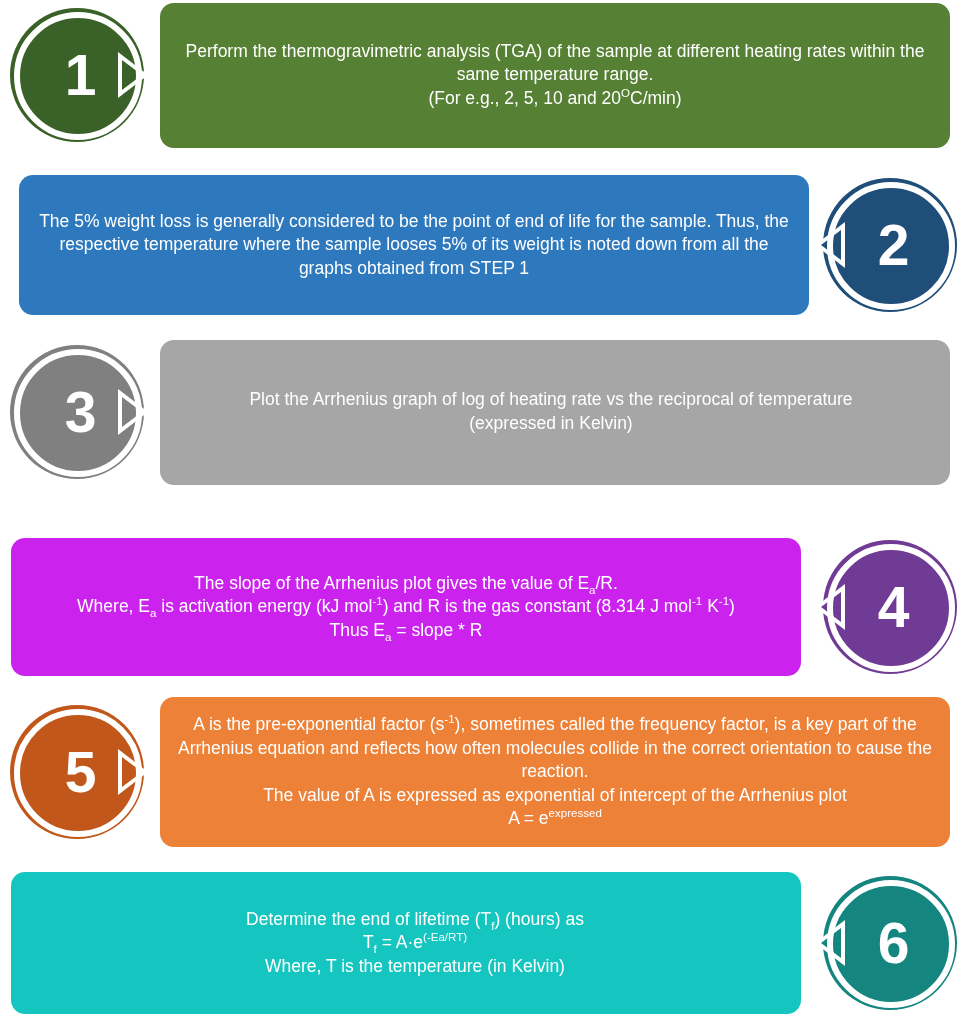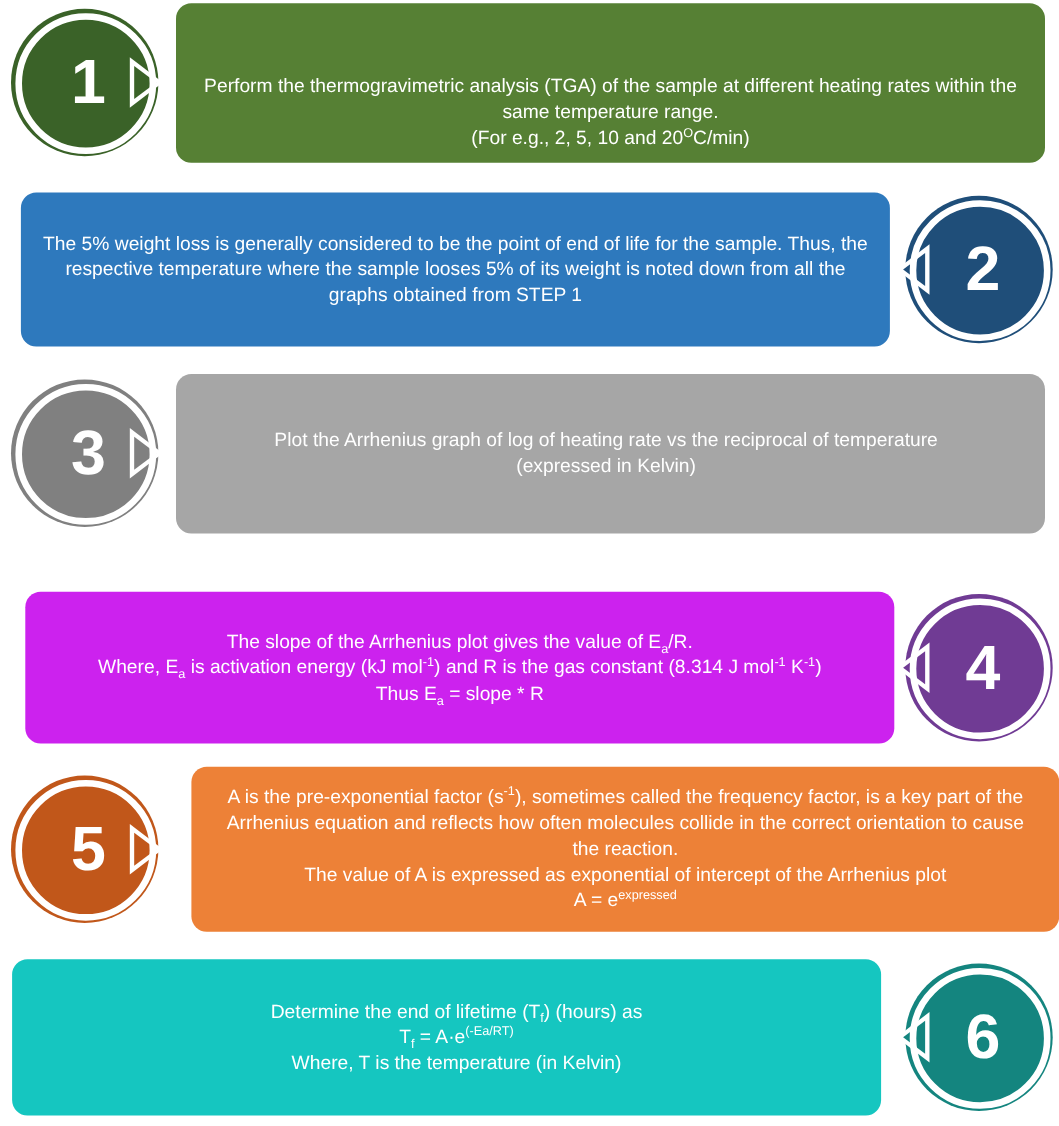--- a/index.html
+++ b/index.html
@@ -133,33 +133,33 @@
   }
   .panel p {
     margin: 0;
     width: 100%;
   }
   sup { font-size: 0.66em; vertical-align: super; line-height: 0; }
   sub { font-size: 0.66em; vertical-align: sub;   line-height: 0; }
 
   
   #step-1 { top: 0px; }
-  #step-1 .panel { width: 790px; height: 145px; margin-left: 10px; align-items: flex-end; }
+  #step-1 .panel { width: 790px; height: 145px; margin-left: 10px; }
 
   #step-2 { top: 170px; }
   #step-2 .panel { width: 790px; height: 140px; margin-right: 4px; margin-left: 7px; }
 
   #step-3 { top: 337px; }
   #step-3 .panel { width: 790px; height: 145px; margin-left: 10px; padding-left: 10px; }
 
   #step-4 { top: 532px; }
-  #step-4 .panel { width: 790px; height: 138px; margin-left: 7px; }
+  #step-4 .panel { width: 790px; height: 138px; margin-right: 12px; margin-left: 7px; }
 
   #step-5 { top: 697px; }
-  #step-5 .panel { width: 790px; height: 150px; margin-left: 24px; }
+  #step-5 .panel { width: 790px; height: 150px; margin-left: 10px; }
 
   #step-6 { top: 868px; }
   #step-6 .panel { width: 790px; height: 142px; margin-right: 12px; margin-left: 7px; padding-left: 36px; }
 </style>
 </head>
 <body>
 
 <div class="flow">
 
   <div class="step badge-left" id="step-1">

